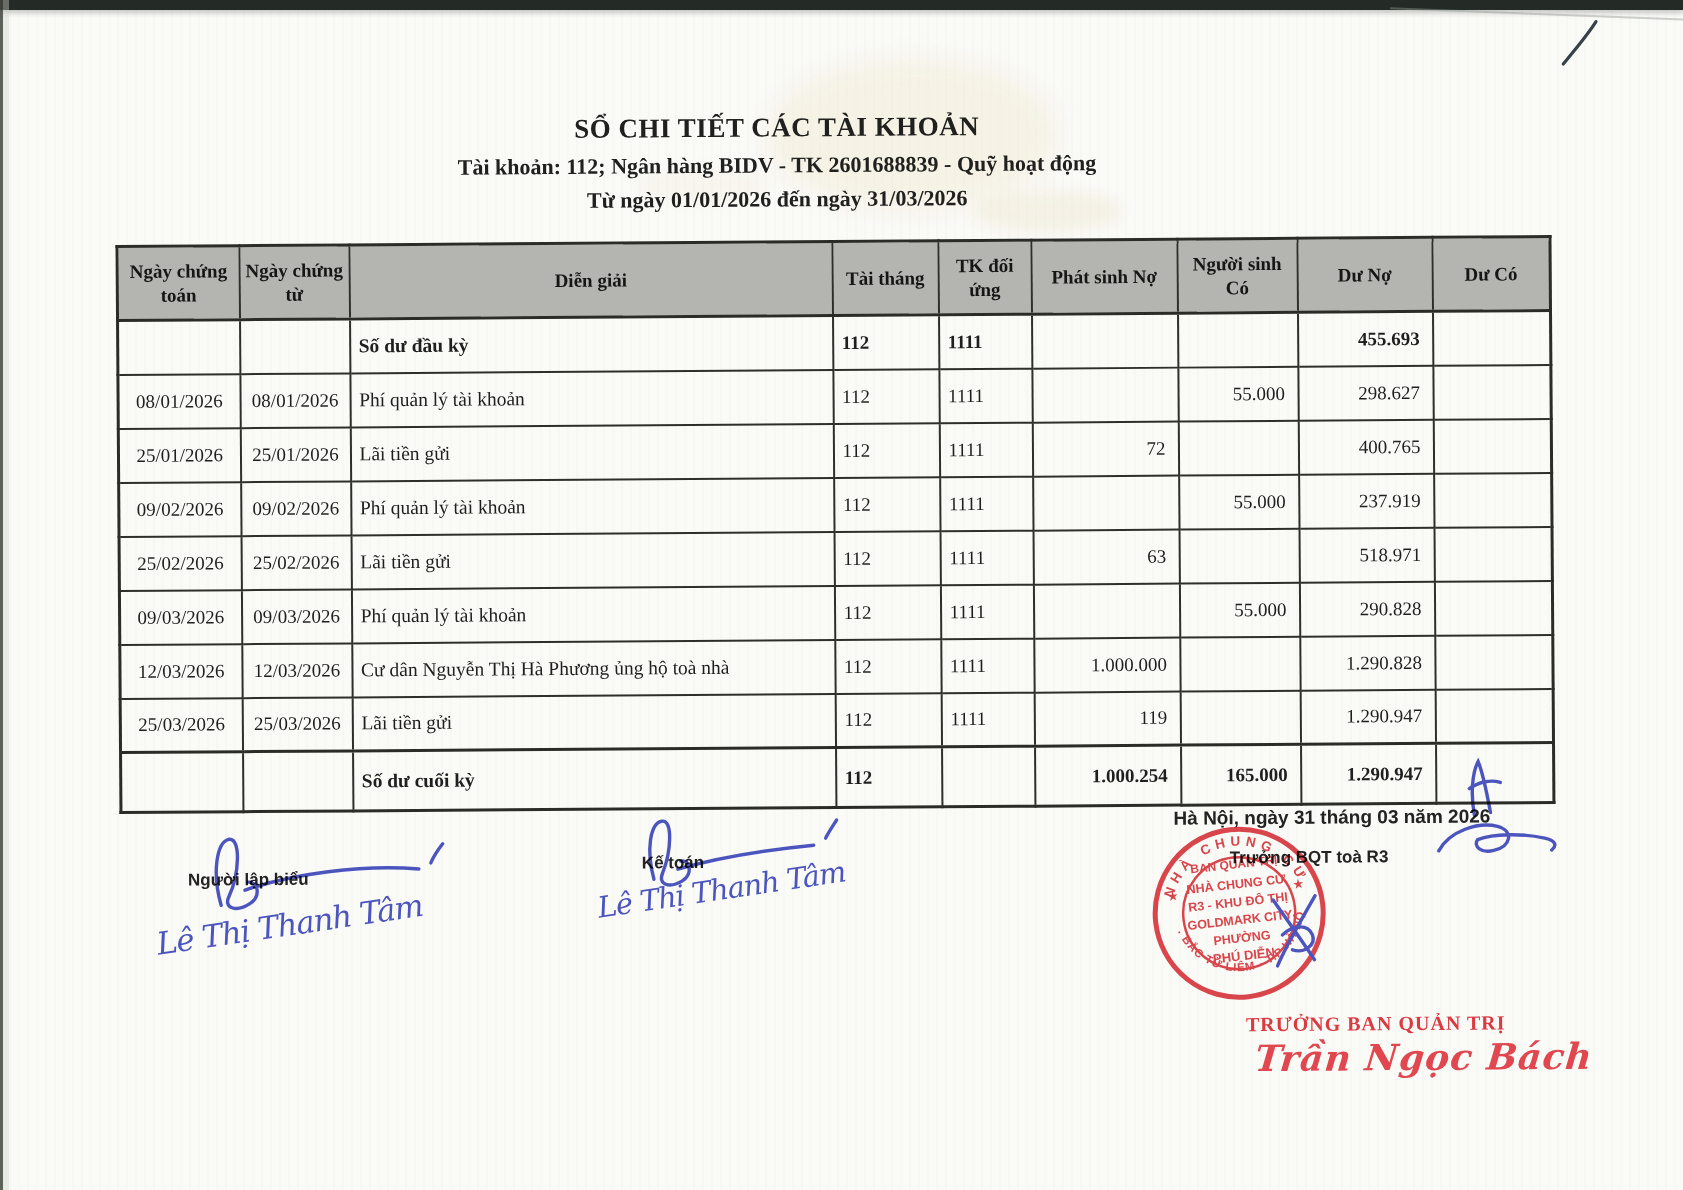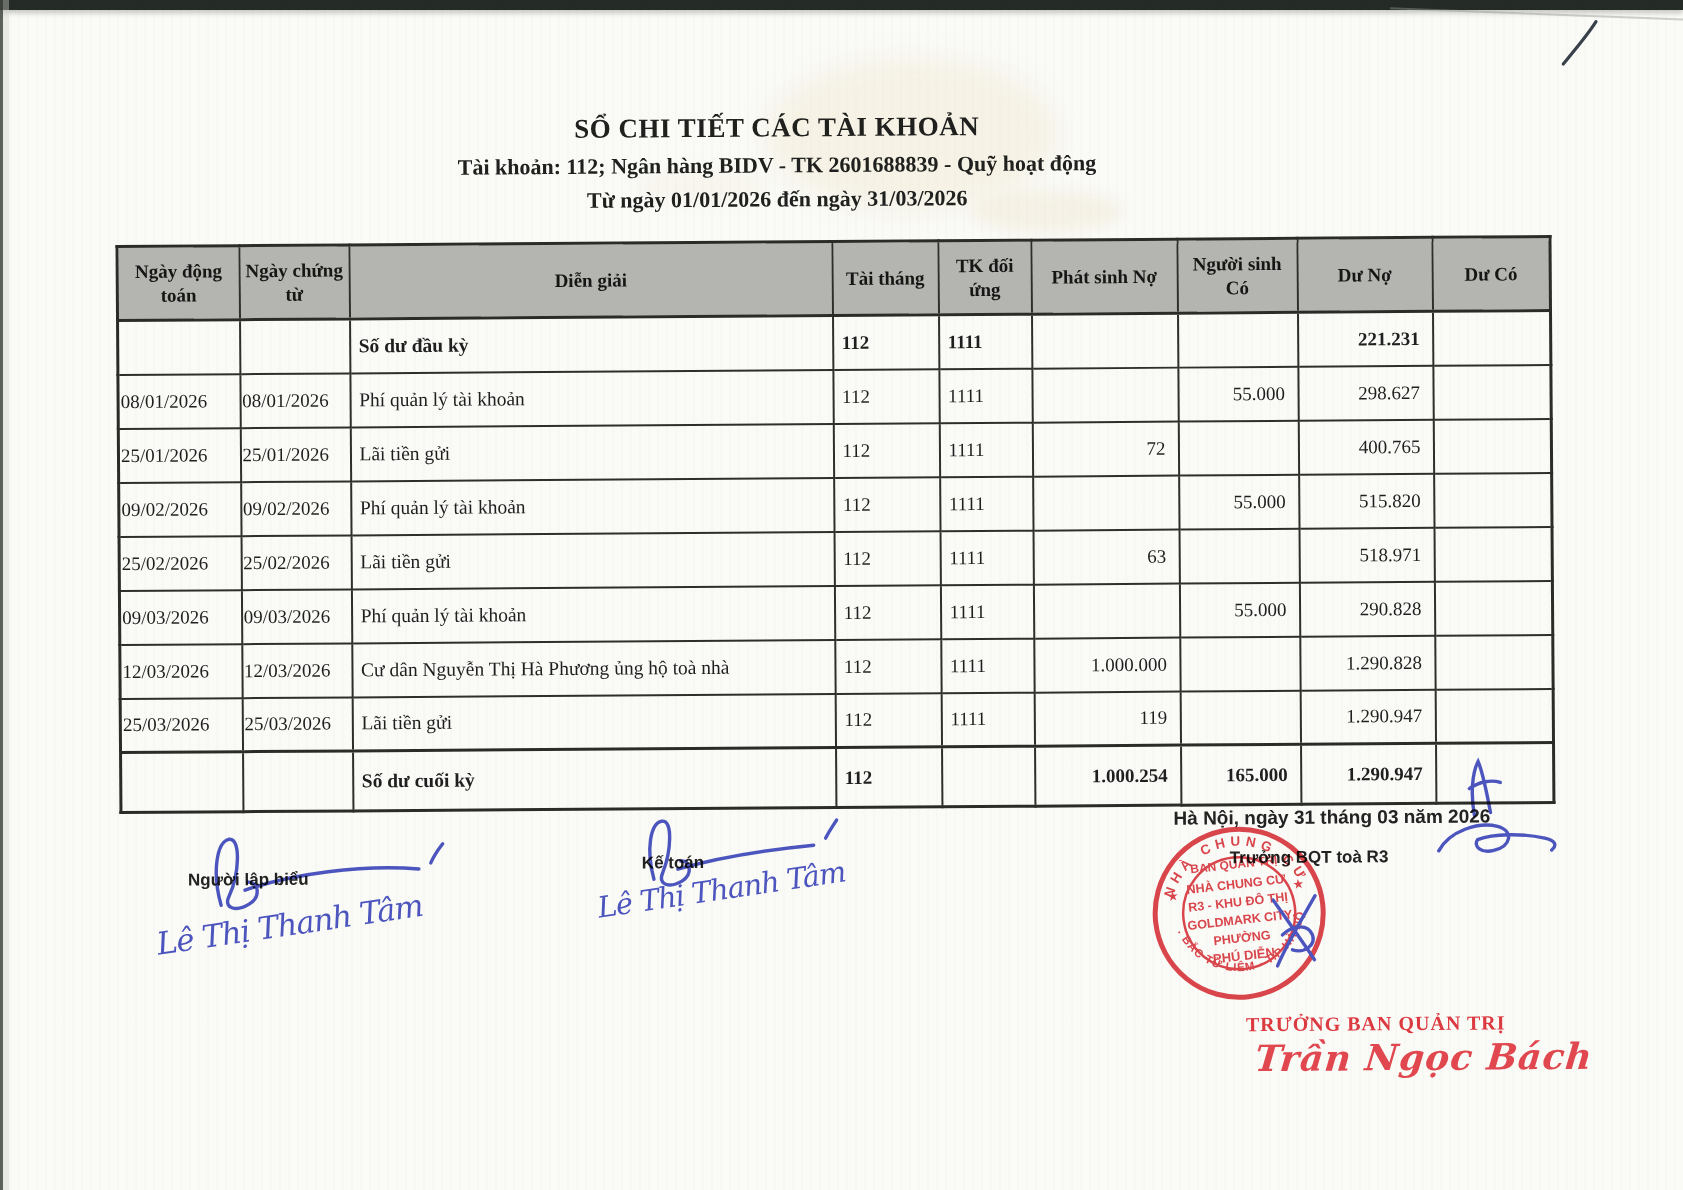--- a/index.html
+++ b/index.html
@@ -32,21 +32,21 @@
   
   table.ledger{position:absolute;left:118px;top:240px;width:1433px;border-collapse:collapse;table-layout:fixed;
     border:3px solid #2b2b28;color:#1e1f1e;}
   table.ledger th,table.ledger td{border:2px solid #2e2e2b;overflow:hidden;}
   table.ledger thead tr{height:74px;background:#b4b5b1;}
   table.ledger thead th{font-size:19px;font-weight:bold;text-align:center;line-height:1.25;border-bottom:3px solid #2b2b28;color:#161715;padding:2px 4px;}
   table.ledger tbody tr{height:54px;background:transparent;}
   table.ledger tbody tr:last-child{height:60px;}
   table.ledger tbody tr:last-child td{border-top:3px solid #2b2b28;}
   td{font-size:19px;vertical-align:middle;}
-  td.c-date{text-align:left;}
+  td.c-date{text-align:center;}
   td.c-desc{text-align:left;padding-left:8px;font-size:19.5px;}
   td.c-acct{text-align:left;padding-left:8px;}
   td.c-num{text-align:right;padding-right:12px;}
   tr.bold td{font-weight:bold;}
 
   
   .flabel{position:absolute;font-family:"Liberation Sans","DejaVu Sans",sans-serif;color:#222322;}
   .preparer-title{left:186px;top:866px;font-size:17px;font-weight:600;}
   .accountant-title{left:640px;top:852px;font-size:17px;font-weight:600;}
   .date-line{left:1172px;top:810px;font-size:19px;font-weight:bold;}
@@ -89,41 +89,41 @@
           <col style="width:483px">
         <col style="width:106px">
           <col style="width:93px">
           <col style="width:146px">
         <col style="width:120px">
           <col style="width:135px">
           <col style="width:118px">
       </colgroup>
       <thead>
         <tr id="ledger-head-row">
-            <th>Ngày động toán</th>
+            <th>Ngày chứng toán</th>
             <th>Ngày chứng từ</th>
             <th>Diễn giải</th>
             <th>Tài tháng</th>
             <th>TK đối ứng</th>
             <th>Phát sinh Nợ</th>
             <th>Người sinh Có</th>
             <th>Dư Nợ</th>
             <th>Dư Có</th>
           </tr>
       </thead>
       <tbody id="ledger-body">
           <tr class="bold">
             <td class="c-date"></td>
             <td class="c-date"></td>
             <td class="c-desc">Số dư đầu kỳ</td>
             <td class="c-acct">112</td>
             <td class="c-acct">1111</td>
             <td class="c-num"></td>
             <td class="c-num"></td>
-            <td class="c-num">221.231</td>
+            <td class="c-num">455.693</td>
             <td class="c-num"></td>
           </tr>
           <tr>
             <td class="c-date">08/01/2026</td>
             <td class="c-date">08/01/2026</td>
             <td class="c-desc">Phí quản lý tài khoản</td>
             <td class="c-acct">112</td>
             <td class="c-acct">1111</td>
             <td class="c-num"></td>
             <td class="c-num">55.000</td>
@@ -142,21 +142,21 @@
             <td class="c-num"></td>
           </tr>
           <tr>
             <td class="c-date">09/02/2026</td>
             <td class="c-date">09/02/2026</td>
             <td class="c-desc">Phí quản lý tài khoản</td>
             <td class="c-acct">112</td>
             <td class="c-acct">1111</td>
             <td class="c-num"></td>
             <td class="c-num">55.000</td>
-            <td class="c-num">515.820</td>
+            <td class="c-num">237.919</td>
             <td class="c-num"></td>
           </tr>
           <tr>
             <td class="c-date">25/02/2026</td>
             <td class="c-date">25/02/2026</td>
             <td class="c-desc">Lãi tiền gửi</td>
             <td class="c-acct">112</td>
             <td class="c-acct">1111</td>
             <td class="c-num">63</td>
             <td class="c-num"></td>

